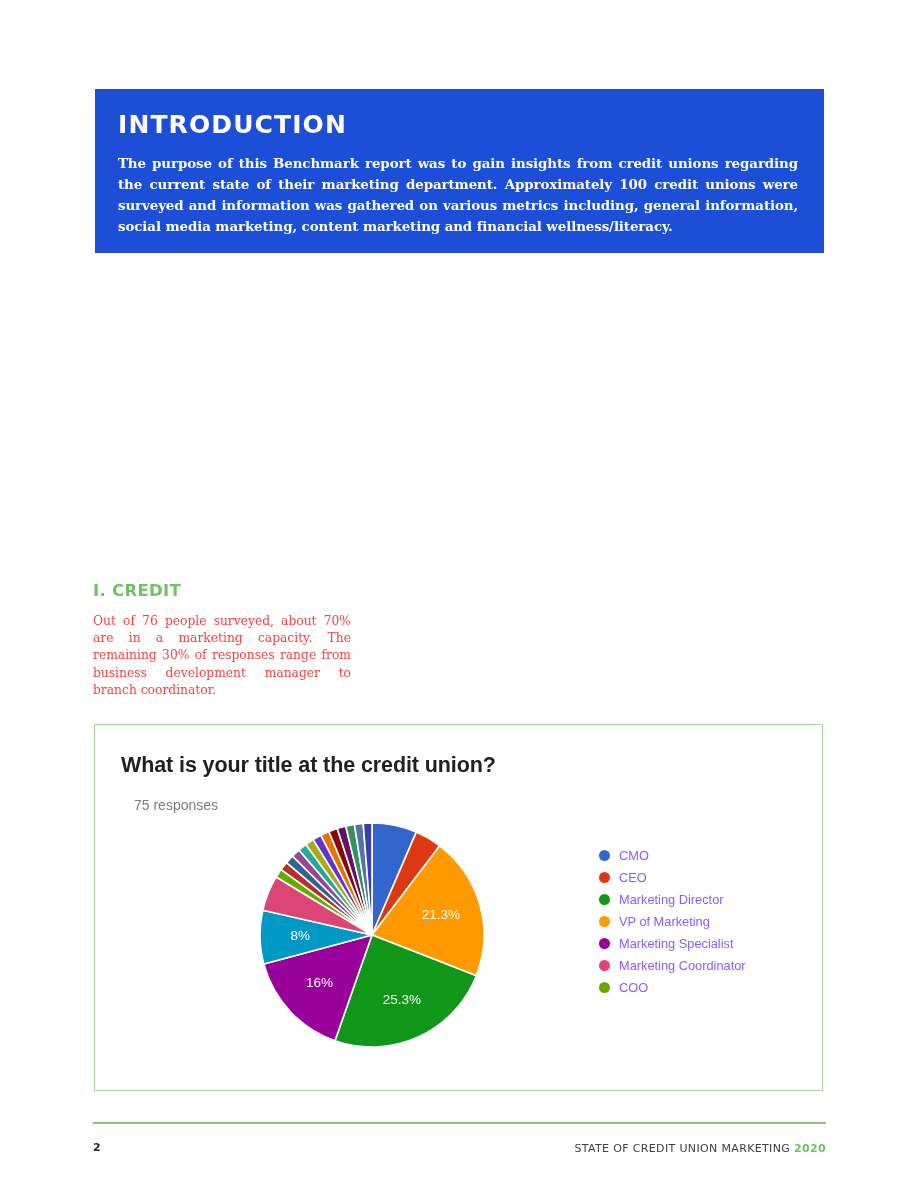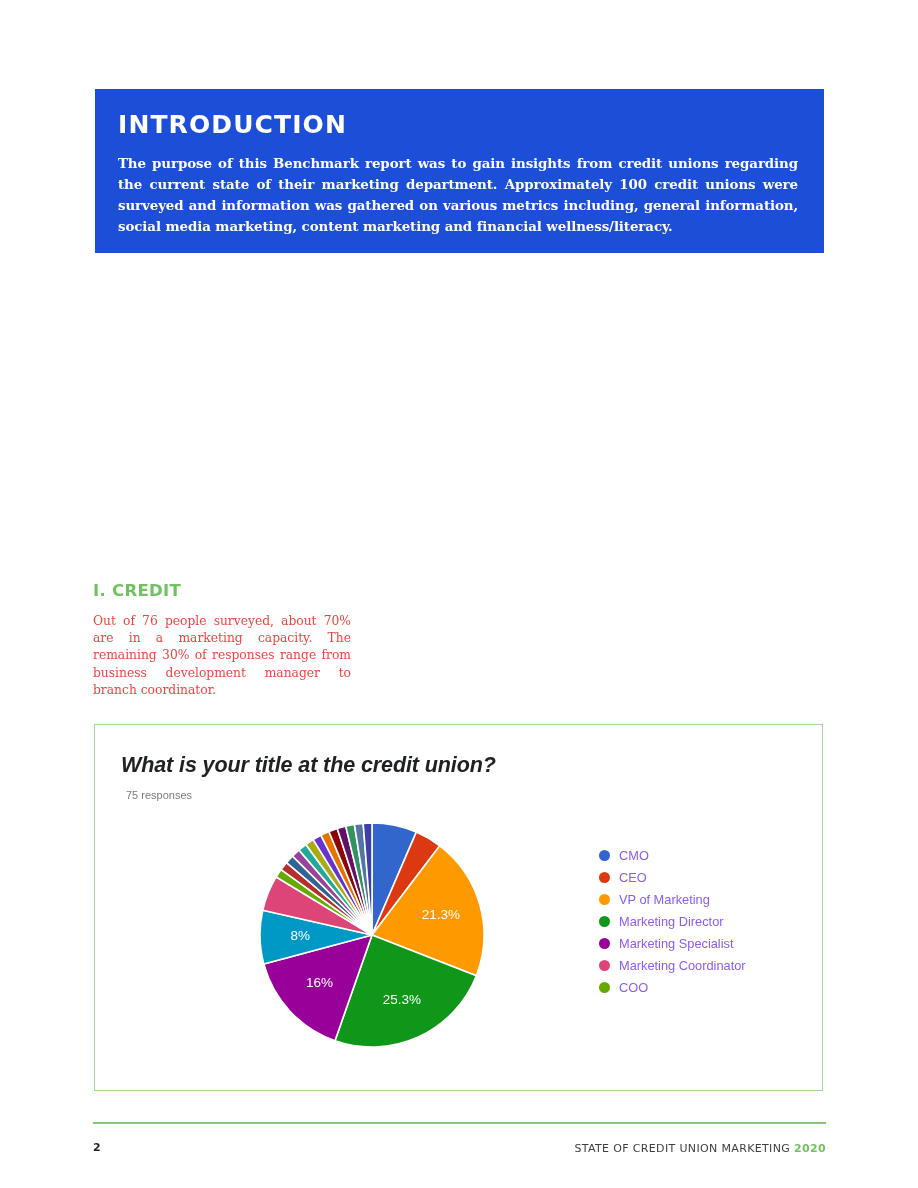--- a/index.html
+++ b/index.html
@@ -84,30 +84,29 @@
   }
   .chart-title {
     position: absolute;
     left: 26px;
     top: 28px;
     font-family: "Liberation Sans", sans-serif;
     font-size: 21.5px;
     color: #202124;
     margin: 0;
     letter-spacing: -0.1px;
-    font-style: italic;
   }
   .chart-subtitle {
     position: absolute;
     left: 27px;
     top: 60px;
     font-family: "Liberation Sans", sans-serif;
-    font-size: 11px;
+    font-size: 14px;
     color: #7b7b7b;
-    margin: 4px;
+    margin: 12px;
   }
 
   .pie-wrap {
     position: absolute;
     left: 162px;
     top: 95px;
     width: 230px;
     height: 230px;
   }
   .pie-svg { display: block; }
@@ -229,26 +228,26 @@
   <div class="legend" id="legend">
       <div class="legend-item">
         <span class="legend-swatch" style="background: rgb(51, 102, 204);"></span>
         <span class="legend-label">CMO</span>
       </div>
       <div class="legend-item">
         <span class="legend-swatch" style="background: rgb(220, 57, 18);"></span>
         <span class="legend-label">CEO</span>
       </div>
       <div class="legend-item">
+        <span class="legend-swatch" style="background: rgb(16, 150, 24);"></span>
+        <span class="legend-label">Marketing Director</span>
+      </div>
+      <div class="legend-item">
         <span class="legend-swatch" style="background: rgb(255, 153, 0);"></span>
         <span class="legend-label">VP of Marketing</span>
-      </div>
-      <div class="legend-item">
-        <span class="legend-swatch" style="background: rgb(16, 150, 24);"></span>
-        <span class="legend-label">Marketing Director</span>
       </div>
       <div class="legend-item">
         <span class="legend-swatch" style="background: rgb(153, 0, 153);"></span>
         <span class="legend-label">Marketing Specialist</span>
       </div>
       <div class="legend-item">
         <span class="legend-swatch" style="background: rgb(221, 68, 119);"></span>
         <span class="legend-label">Marketing Coordinator</span>
       </div>
       <div class="legend-item">

